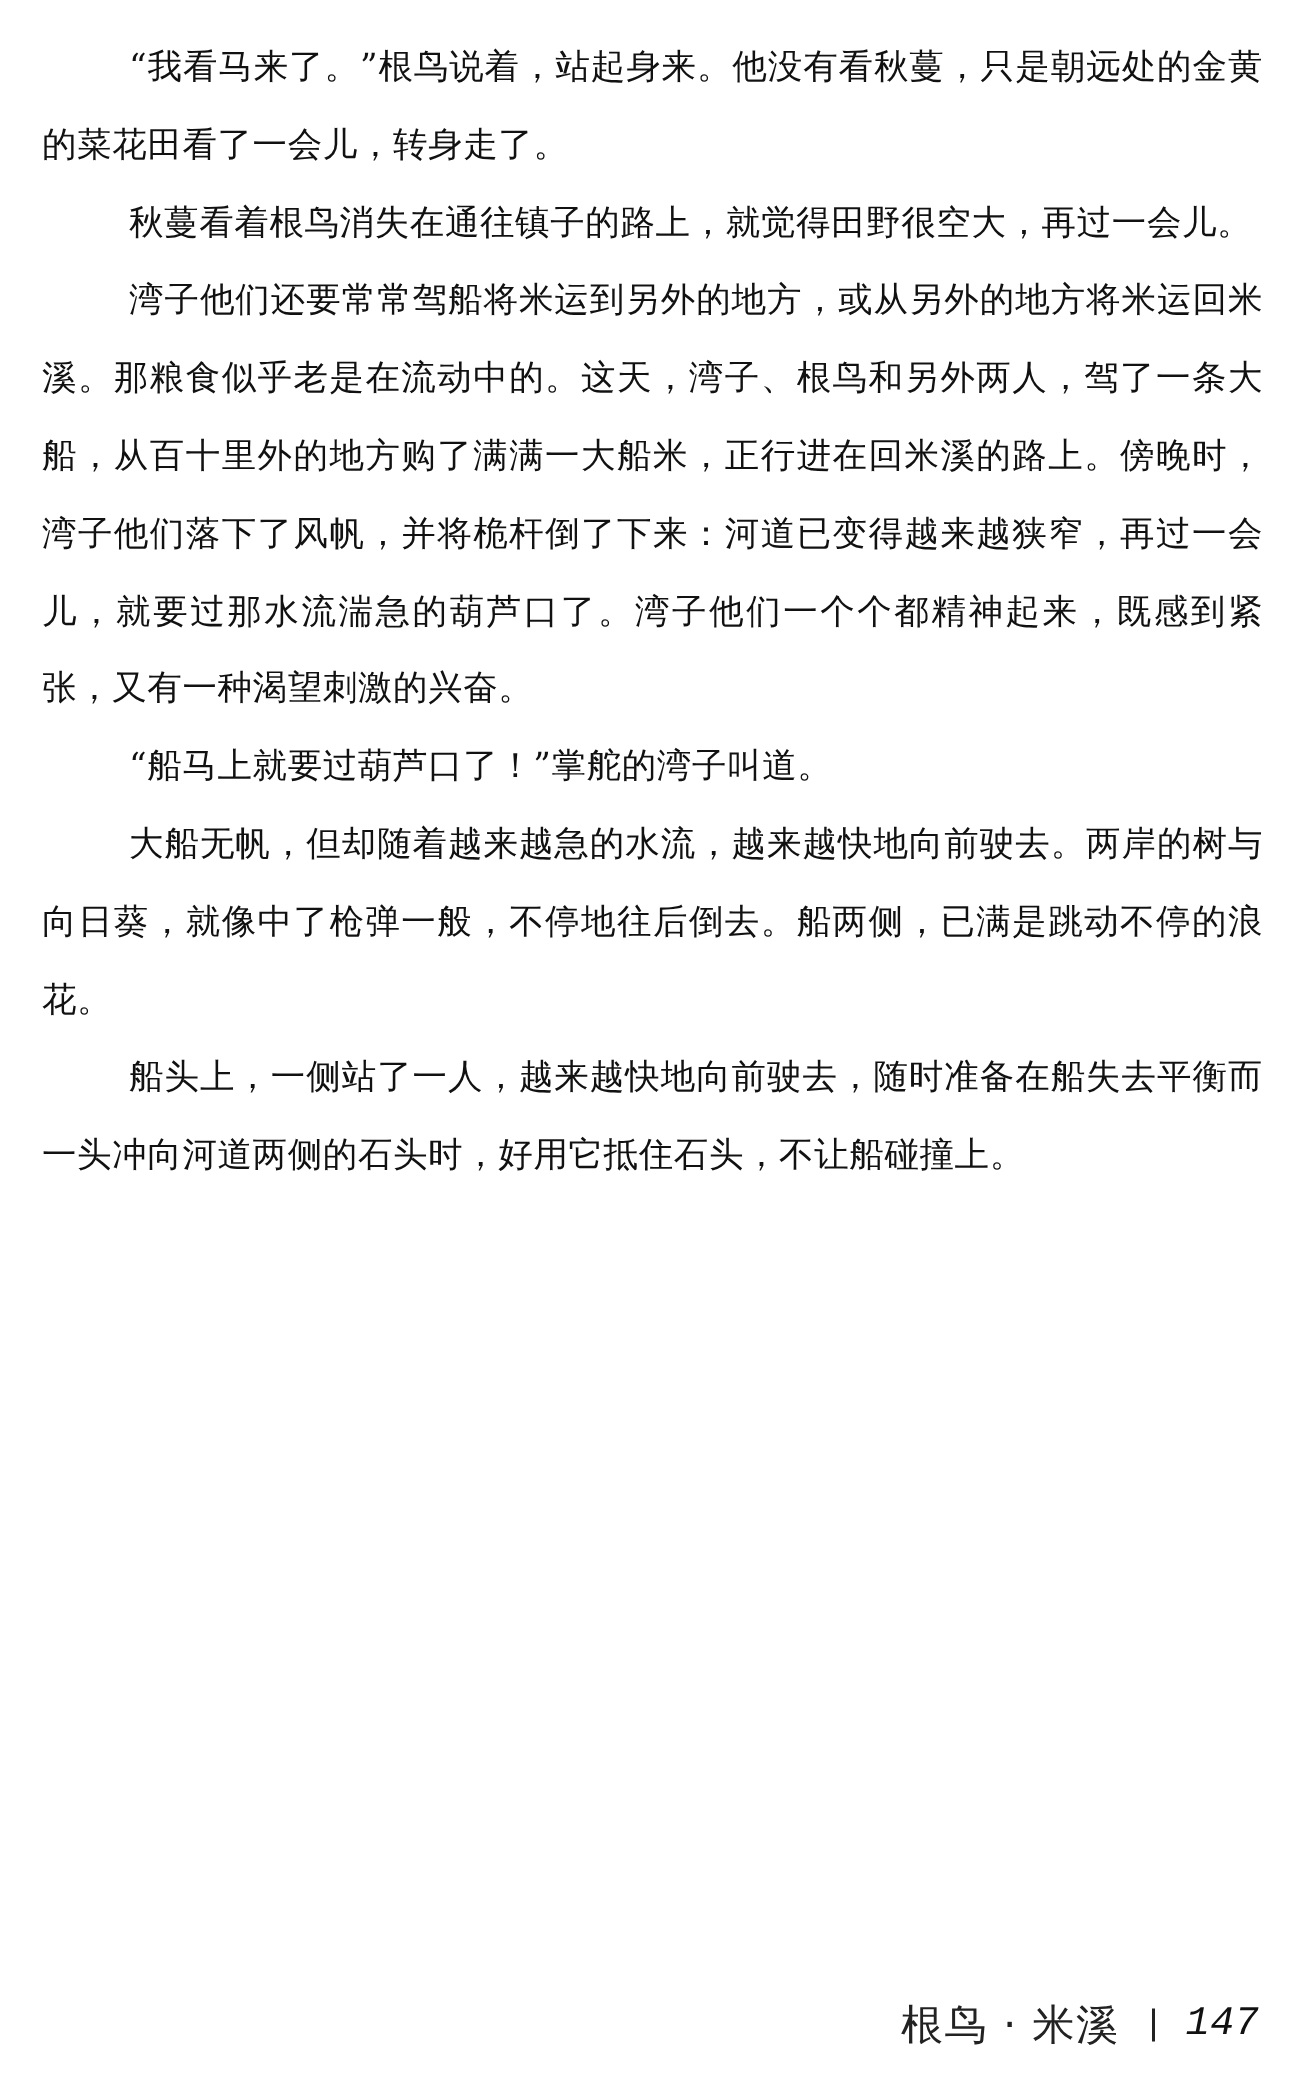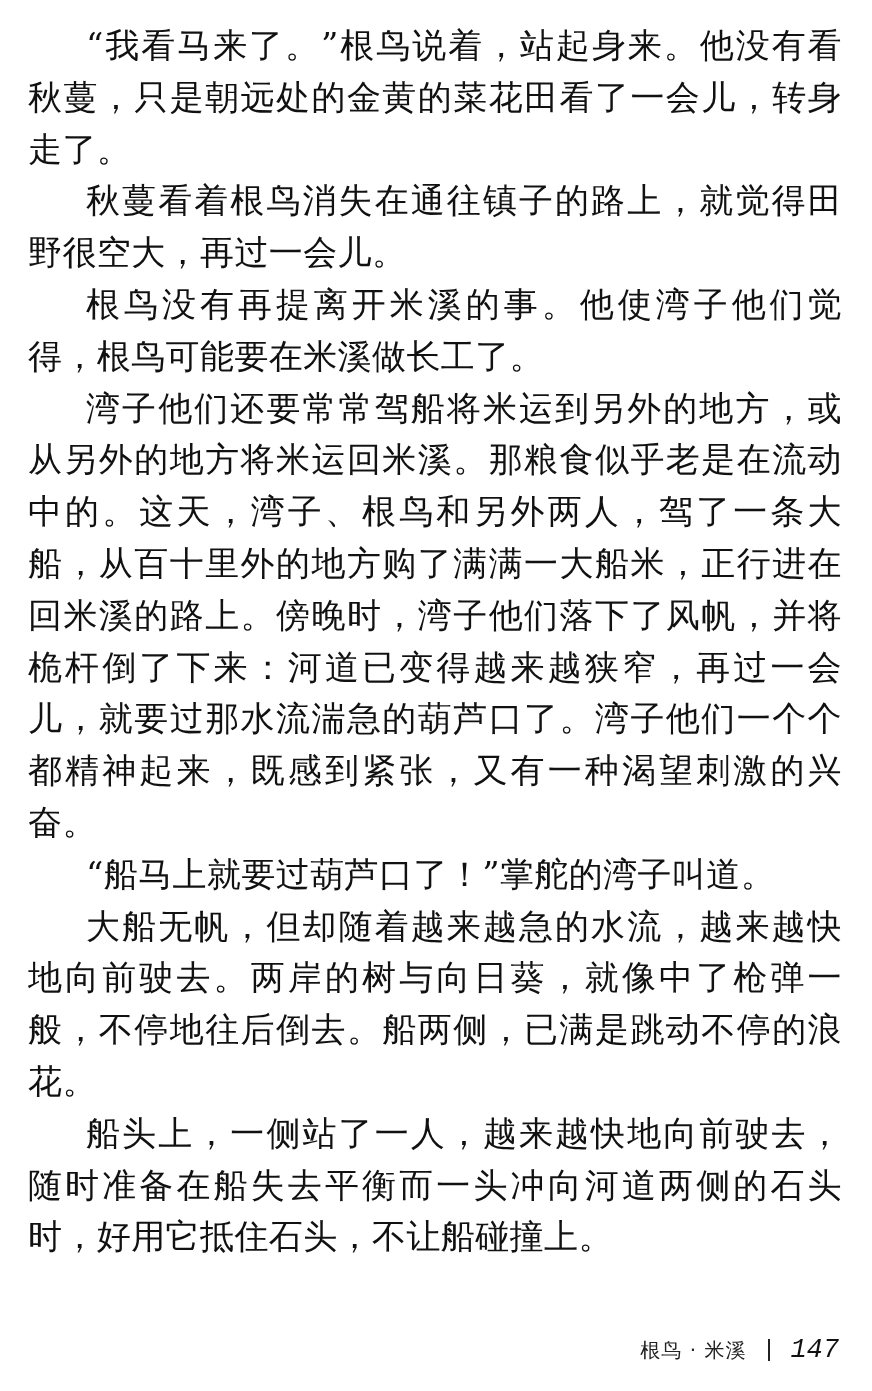--- a/index.html
+++ b/index.html
@@ -16,39 +16,39 @@
     color: #111111;
   }
   .page-body {
     position: absolute;
     left: 28px;
     top: 20px;
     width: 814px;
   }
   .para {
     margin: 0;
-    font-size: 34px;
+    font-size: 23px;
     line-height: 51.8px;
     text-indent: 58px;
     text-align: justify;
     text-align-last: left;
     letter-spacing: 0.4px;
     word-break: break-all;
   }
   .footer {
     position: absolute;
     right: 33px;
     top: 1330px;
     display: flex;
     align-items: center;
     height: 40px;
   }
   .running-title {
     font-family: "DejaVu Sans", "Liberation Sans", sans-serif;
-    font-size: 20px;
+    font-size: 28px;
     color: #222222;
     letter-spacing: 1px;
   }
   .divider {
     display: inline-block;
     width: 2px;
     height: 22px;
     background: #222222;
     margin: 0 20px 0 22px;
   }
@@ -58,21 +58,20 @@
     font-size: 27px;
     color: #111111;
   }
 </style>
 </head>
 <body>
 
 <div class="page-body">
   <p class="para">“我看马来了。”根鸟说着，站起身来。他没有看秋蔓，只是朝远处的金黄的菜花田看了一会儿，转身走了。</p>
   <p class="para">秋蔓看着根鸟消失在通往镇子的路上，就觉得田野很空大，再过一会儿。</p>
-  <p class="para">根鸟没有再提离开米溪的事。他使湾子他们觉得，根鸟可能要在米溪做长工了。</p>
   <p class="para">湾子他们还要常常驾船将米运到另外的地方，或从另外的地方将米运回米溪。那粮食似乎老是在流动中的。这天，湾子、根鸟和另外两人，驾了一条大船，从百十里外的地方购了满满一大船米，正行进在回米溪的路上。傍晚时，湾子他们落下了风帆，并将桅杆倒了下来：河道已变得越来越狭窄，再过一会儿，就要过那水流湍急的葫芦口了。湾子他们一个个都精神起来，既感到紧张，又有一种渴望刺激的兴奋。</p>
   <p class="para">“船马上就要过葫芦口了！”掌舵的湾子叫道。</p>
   <p class="para">大船无帆，但却随着越来越急的水流，越来越快地向前驶去。两岸的树与向日葵，就像中了枪弹一般，不停地往后倒去。船两侧，已满是跳动不停的浪花。</p>
   <p class="para">船头上，一侧站了一人，越来越快地向前驶去，随时准备在船失去平衡而一头冲向河道两侧的石头时，好用它抵住石头，不让船碰撞上。</p>
 </div>
 
 <div class="footer">
   <span class="running-title">根鸟 · 米溪</span>
   <span class="divider"></span>
   <span class="page-number">147</span>

